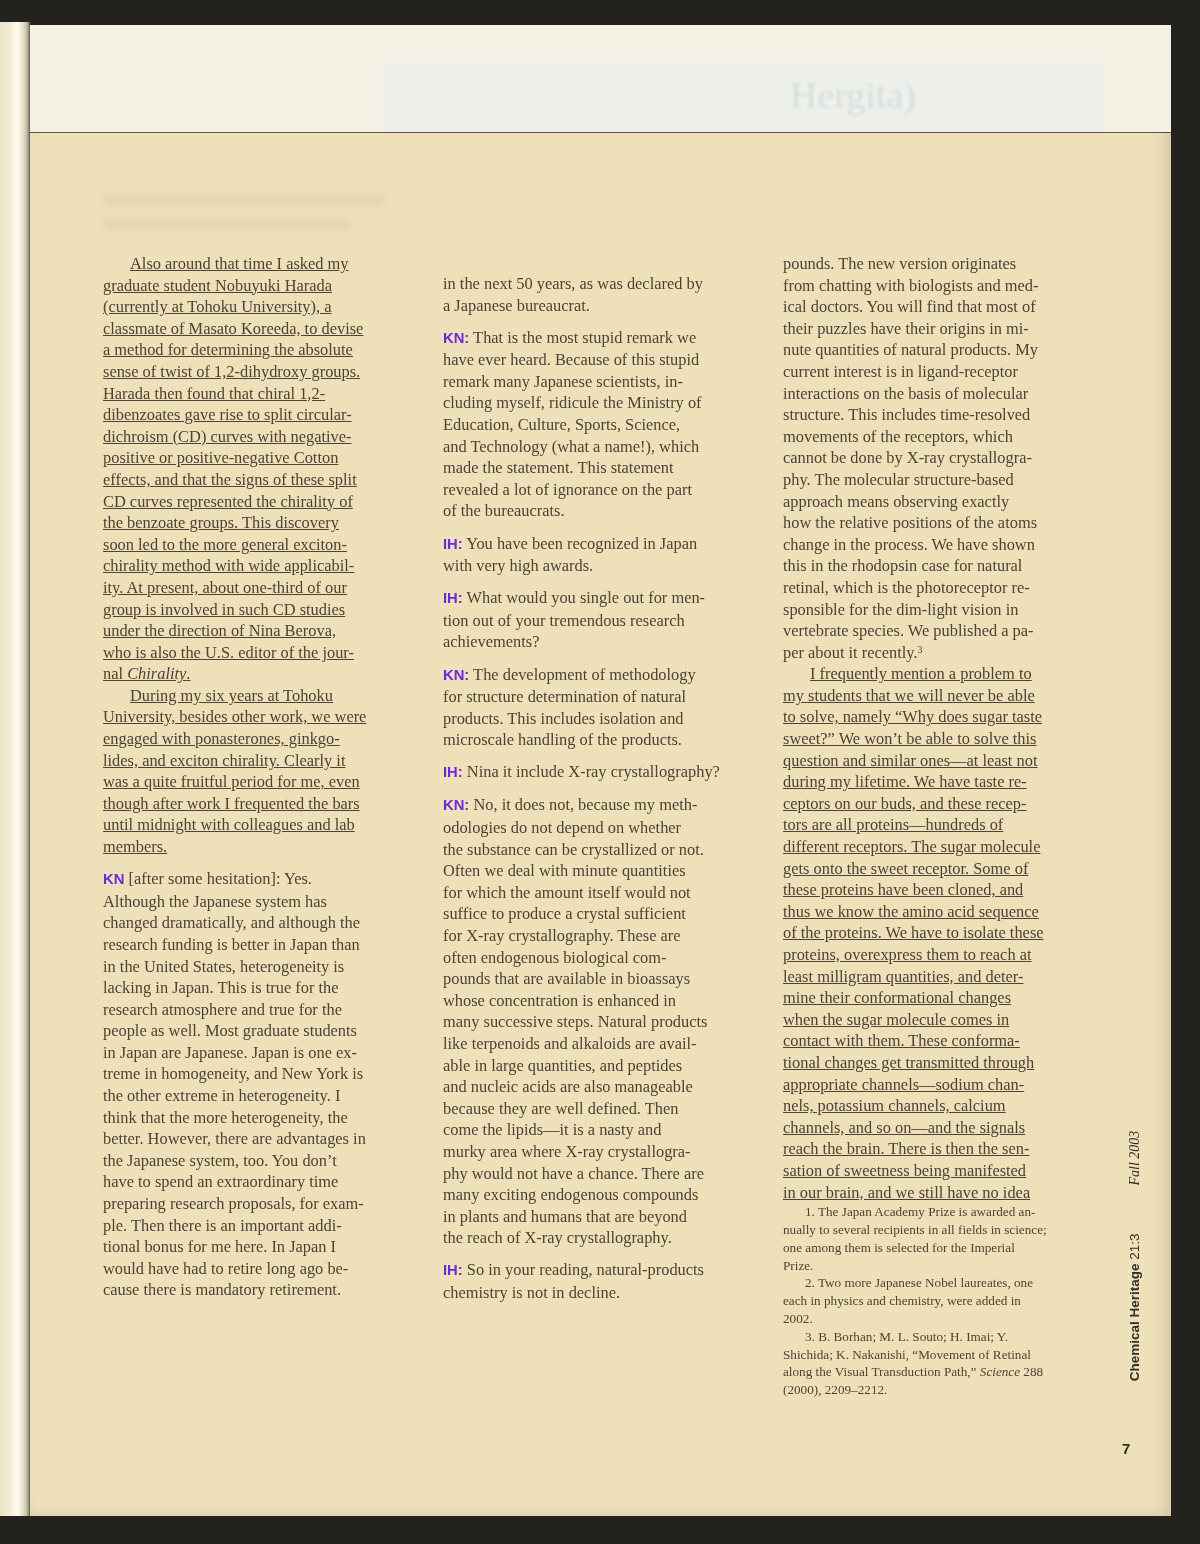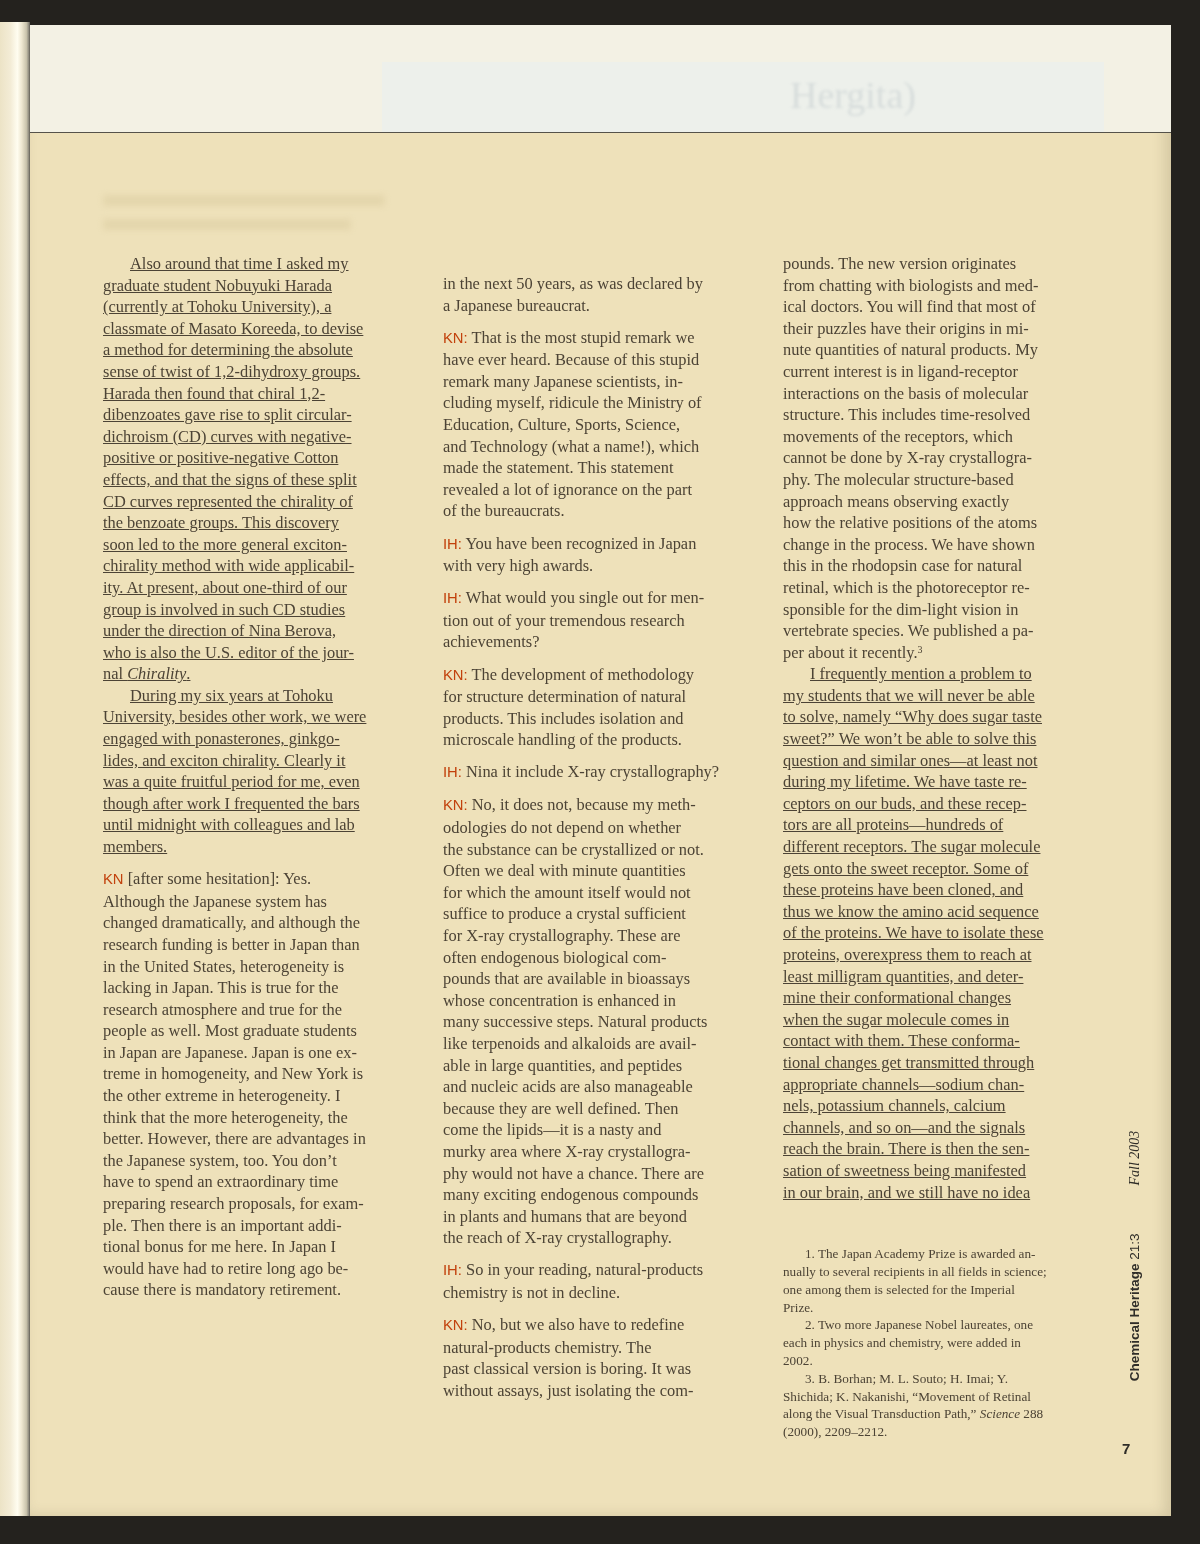--- a/index.html
+++ b/index.html
@@ -33,25 +33,25 @@
   .col{
     position:absolute;top:228px;width:322px;
     font-size:16.4px;line-height:21.6px;color:#4c4335;
   }
   .col-1{left:73px;} .col-2{left:413px;margin-top:20px;} .col-3{left:753px;}
   .para{white-space:pre;margin:0;}
   .para.ind{text-indent:27px;text-decoration:underline;}
   .para.qa{margin-top:10.5px;}
   .spk{
     font-family:"Liberation Sans","DejaVu Sans",sans-serif;
-    font-weight:normal;font-size:14.8px;color:#c2410c;
+    font-weight:bold;font-size:14.8px;color:#6d28d9;
   }
   .it{font-style:italic;}
   sup{font-size:10px;vertical-align:baseline;position:relative;top:-5px;line-height:0;}
-  .footnotes{margin-top:42px;}
+  .footnotes{}
   .fn{white-space:pre;font-size:13.2px;line-height:17.8px;text-indent:22px;margin:0;}
   .sidebar{position:absolute;left:1134px;top:1256px;width:0;height:0;}
   .sidebar-rot{
     position:absolute;transform:translate(-50%,-50%) rotate(-90deg);
     display:flex;gap:48px;align-items:baseline;white-space:nowrap;
   }
   .journal-name{font-family:"Liberation Sans","DejaVu Sans",sans-serif;font-weight:bold;font-size:13.5px;color:#2f2d28;}
   .journal-issue{font-family:"Liberation Sans","DejaVu Sans",sans-serif;font-weight:normal;font-size:13.5px;color:#2f2d28;}
   .issue-date{font-family:"Liberation Serif","DejaVu Serif",serif;font-style:italic;font-size:14px;color:#2f2d28;}
   .page-num{
@@ -162,24 +162,20 @@
 and nucleic acids are also manageable
 because they are well defined. Then
 come the lipids—it is a nasty and
 murky area where X-ray crystallogra-
 phy would not have a chance. There are
 many exciting endogenous compounds
 in plants and humans that are beyond
 the reach of X-ray crystallography.</span></div>
       <div class="para qa"><span class="spk">IH:</span><span> So in your reading, natural-products
 chemistry is not in decline.</span></div>
-      <div class="para qa"><span class="spk">KN:</span><span> No, but we also have to redefine
-natural-products chemistry. The
-past classical version is boring. It was
-without assays, just isolating the com-</span></div>
     </div>
   <div class="col col-3">
   <div class="para"><span>pounds. The new version originates
 from chatting with biologists and med-
 ical doctors. You will find that most of
 their puzzles have their origins in mi-
 nute quantities of natural products. My
 current interest is in ligand-receptor
 interactions on the basis of molecular
 structure. This includes time-resolved

